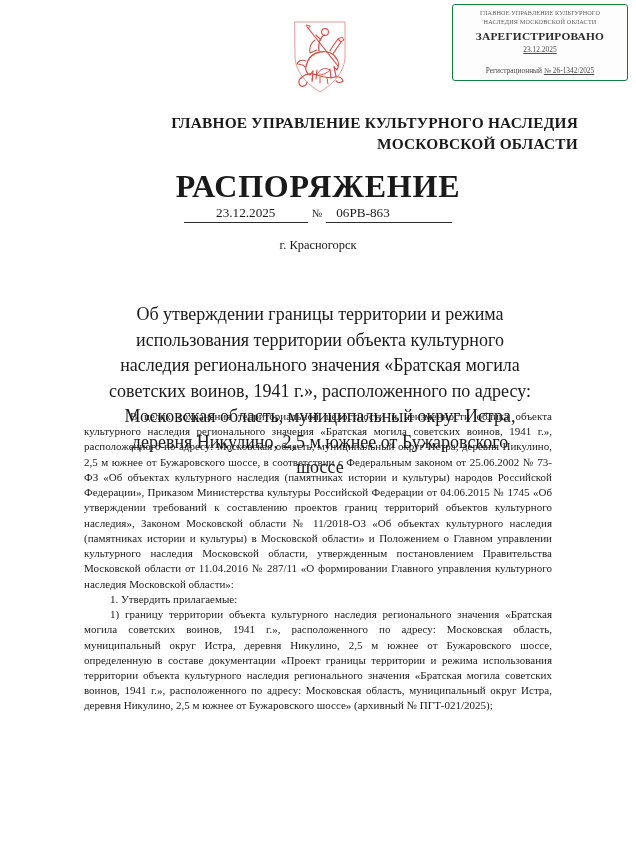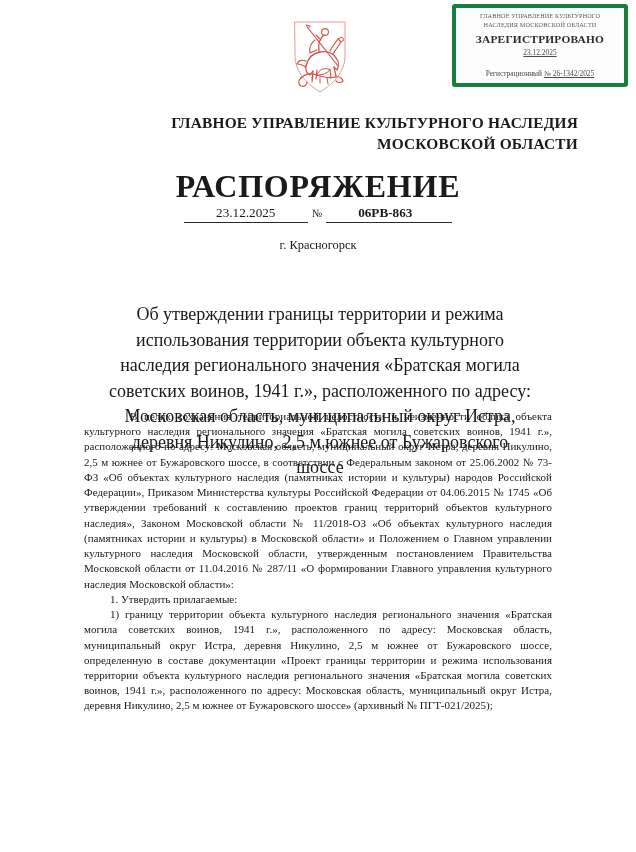--- a/index.html
+++ b/index.html
@@ -15,21 +15,21 @@
     color: #1a1a1a;
     overflow: hidden;
   }
 
   
   .stamp {
     position: absolute;
     top: 4px;
     left: 452px;
     width: 176px;
-    border: 4px solid #15803d;
+    border: 1px solid #15803d;
     border-radius: 3px;
     padding: 4px 3px 5px 3px;
     box-sizing: border-box;
     text-align: center;
     background: #fdfdfd;
     color: #3a3a3a;
   }
   .stamp-org {
     font-size: 6.2px;
     line-height: 1.45;
@@ -112,22 +112,20 @@
     text-align: center;
   }
   .datenum .no {
     padding: 0 4px;
     font-size: 11px;
   }
   .datenum .num {
     border-bottom: 1px solid #2a2a2a;
     padding: 0 18px 1px 10px;
     min-width: 98px;
-    text-align: center;
-    font-weight: bold;
   }
   .city {
     position: absolute;
     top: 238px;
     left: 58px;
     width: 520px;
     text-align: center;
     font-size: 12.4px;
   }
 

